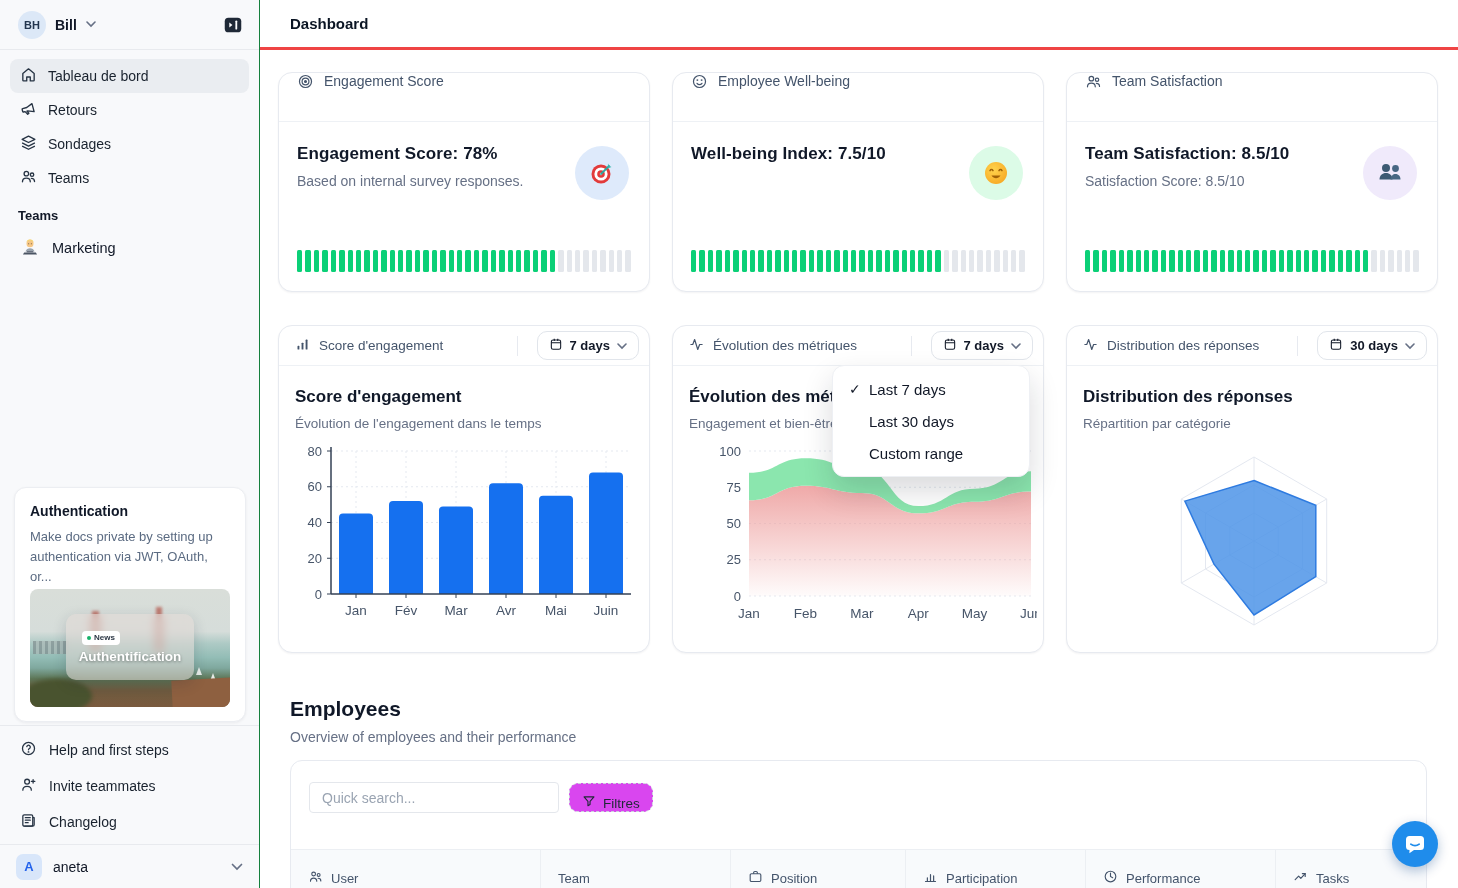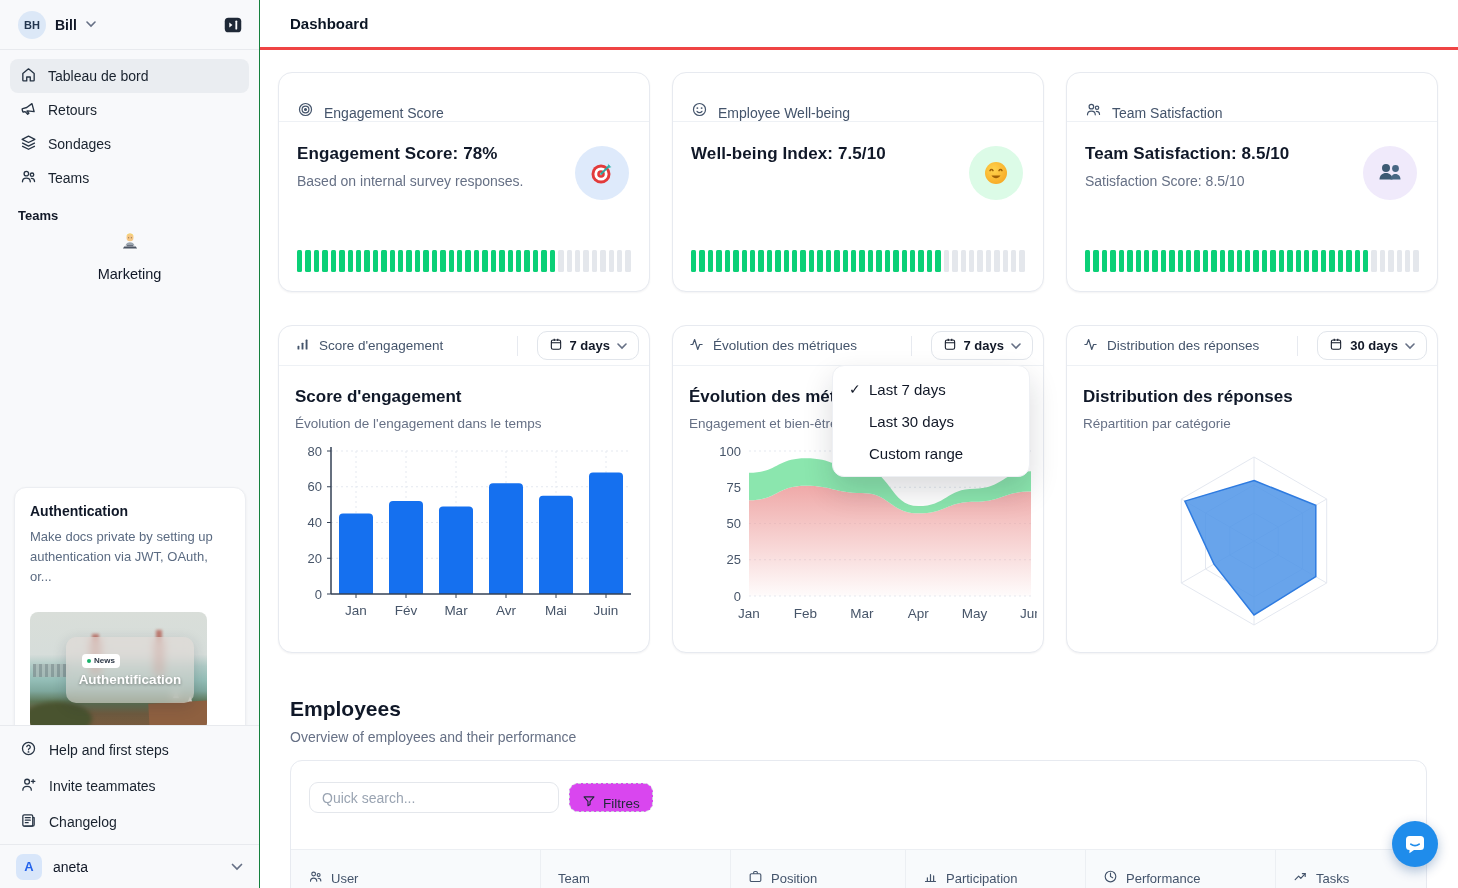--- a/index.html
+++ b/index.html
@@ -11,26 +11,26 @@
   .sidebar { position:absolute; left:0; top:0; width:260px; height:888px; background:#F8F9FB; border-right:1px solid #15803d; }
   .side-head { height:50px; display:flex; align-items:center; padding:0 14px 0 18px; border-bottom:1px solid #E8EAEE; gap:9px; }
   .avatar-bh { width:28px; height:28px; border-radius:50%; background:#DCE8F7; color:#23364F; font-size:11px; font-weight:700; display:flex; align-items:center; justify-content:center; }
   .uname { font-size:14px; font-weight:700; color:#111827; }
   .collapse-btn { margin-left:auto; width:24px; height:24px; display:flex; align-items:center; justify-content:center; cursor:pointer; }
   .side-nav { padding:9px 10px 0; }
   .nav-item { height:34px; display:flex; align-items:center; gap:11px; padding:0 10px; border-radius:8px; font-size:14px; color:#19222E; cursor:pointer; }
   .nav-item.active { background:#EAEDF1; font-weight:500; }
   .nav-item svg { flex:0 0 auto; }
   .teams-label { margin:13px 0 0 18px; font-size:13px; font-weight:600; color:#111827; }
-  .team-item { margin:8px 10px 0; height:34px; display:flex; align-items:center; gap:12px; padding:0 10px; border-radius:8px; font-size:14.5px; color:#111827; cursor:pointer;flex-direction:column; }
+  .team-item { margin:8px 10px 0; height:34px; display:flex; align-items:center; gap:12px; padding:0 10px; border-radius:8px; font-size:14.5px; color:#111827; cursor:pointer; }
 
   .promo-card { position:absolute; left:14px; top:487px; width:232px; background:#FFFFFF; border:1px solid #ECEEF2; border-radius:12px; box-shadow:0 1px 3px rgba(16,24,40,.06); padding:15px 15px 14px; }
   .promo-title { font-size:14px; font-weight:700; color:#101828; }
   .promo-body { margin-top:8px; font-size:13px; line-height:20px; color:#5B6B82; }
-  .promo-img { position:relative; margin-top:25px; width:177px; height:118px; border-radius:8px; overflow:hidden;
+  .promo-img { position:relative; margin-top:2px; width:200px; height:118px; border-radius:8px; overflow:hidden;
     background:linear-gradient(180deg,#D9DED9 0%,#D6DDDA 36%,#AECAC5 46%,#93BDB6 58%,#7FA89E 67%,#5D7657 76%,#6E5B3F 86%,#7A5A3E 100%); }
   .bridge-t { position:absolute; width:7px; background:#B85C50; opacity:.75; filter:blur(1.5px); }
   .skyline { position:absolute; left:3px; top:52px; width:36px; height:13px; opacity:.65; filter:blur(.7px);
     background:repeating-linear-gradient(90deg,#7d8a8c 0 3px,#aab7b5 3px 6px); }
   .boat { position:absolute; width:0; height:0; border-left:3px solid transparent; border-right:3px solid transparent; border-bottom:8px solid #F4F6F4; opacity:.9; }
   .bldg { position:absolute; right:-4px; bottom:-2px; width:62px; height:30px; background:#8E6040; transform:rotate(-3deg); }
   .shore { position:absolute; left:-8px; bottom:-6px; width:70px; height:34px; background:#49532F; border-radius:50%; filter:blur(2px); }
   .promo-overlay { position:absolute; left:36px; top:25px; width:128px; height:66px; border-radius:10px; background:rgba(226,217,213,.55); backdrop-filter:blur(5px); box-shadow:0 4px 14px rgba(31,41,55,.18); display:flex; flex-direction:column; align-items:center; justify-content:center; gap:4px; }
   .news-badge { align-self:flex-start; margin-left:16px; background:#fff; border-radius:4px; height:14px; padding:0 5px; display:flex; align-items:center; gap:3px; font-size:8px; font-weight:700; color:#2B3644; }
   .news-dot { width:4px; height:4px; border-radius:50%; background:#17B26A; }
@@ -44,21 +44,21 @@
   .workspace .chev { margin-left:auto; }
 
   
   .main { position:absolute; left:260px; top:0; width:1198px; height:888px; background:#fff; }
   .topbar { height:50px; border-bottom:3px solid #ef4444; display:flex; align-items:center; padding:0 30px; }
   .page-title { font-size:15px; font-weight:600; color:#0B1524; }
 
   .stat-row { position:absolute; left:18px; top:72px; display:flex; gap:22px; }
   .card { background:#fff; border:1px solid #E7EAF0; border-radius:14px; box-shadow:0 1px 2px rgba(16,24,40,.05); position:relative; }
   .stat-card { width:372px; height:220px; }
-  .stat-head { height:49px; display:flex; align-items:flex-end; gap:10px; padding:0 18px; border-bottom:1px solid #EEF1F5; color:#44546B; font-size:14px; }
+  .stat-head { height:49px; display:flex; align-items:flex-start; gap:10px; padding:0 18px; border-bottom:1px solid #EEF1F5; color:#44546B; font-size:14px; }
   .stat-title { margin:22px 18px 0; font-size:17px; font-weight:700; color:#101828; letter-spacing:.1px; }
   .stat-sub { margin:9px 18px 0; font-size:14px; color:#667085; }
   .emoji-circle { position:absolute; right:20px; top:73px; width:54px; height:54px; border-radius:50%; display:flex; align-items:center; justify-content:center; }
   .bg-blue { background:#DEEAFB; } .bg-green { background:#DCFBE7; } .bg-purple { background:#F0EAFB; }
   .progress { position:absolute; left:18px; right:18px; bottom:19px; height:22px; display:flex; gap:3px; }
   .progress span { flex:1; border-radius:1.5px; background:#E4E7EC; }
   .progress span.on { background:#0BD077; }
 
   .chart-row { position:absolute; left:18px; top:325px; display:flex; gap:22px; }
   .chart-card { width:372px; height:328px; }
@@ -72,21 +72,21 @@
   
   .menu { position:absolute; left:832px; top:365px; width:198px; background:#fff; border:1px solid #EEF0F4; border-radius:12px; box-shadow:0 14px 30px rgba(16,24,40,.16); padding:7px 0; z-index:30; }
   .menu-item { height:32px; display:flex; align-items:center; padding:0 16px; font-size:15px; color:#111827; cursor:pointer; }
   .menu-item .check { width:20px; color:#111827; font-size:14px; }
 
   
   .emp-title { position:absolute; left:30px; top:697px; font-size:21px; font-weight:800; color:#101828; }
   .emp-sub { position:absolute; left:30px; top:729px; font-size:14px; color:#667085; }
   .table-card { position:absolute; left:30px; top:760px; width:1137px; height:190px; border:1px solid #E7EAF0; border-radius:12px; background:#fff; overflow:hidden; }
   .toolbar { position:absolute; left:18px; top:21px; display:flex; gap:10px; align-items:center; }
-  .search-input { width:250px; height:31px; border:1px solid #E4E7EC; border-radius:9px; padding:0 12px; font-size:14px; color:#111827; outline:none; font-family:"Liberation Sans",sans-serif; }
+  .search-input { width:250px; height:31px; border:1px solid #E4E7EC; border-radius:4px; padding:0 12px; font-size:14px; color:#111827; outline:none; font-family:"Liberation Sans",sans-serif; }
   .search-input::placeholder { color:#9AA4B2; }
   .filters-btn { height:29px; border:1.5px dashed #CBD2DC; border-radius:9px; background:#d946ef; display:flex; align-items:flex-end; gap:7px; padding:0 12px; font-size:13.5px; font-weight:400; color:#1F2937; cursor:pointer; font-family:"Liberation Sans",sans-serif; }
   .thead { position:absolute; left:0; right:0; top:88px; height:60px; background:#F8FAFC; border-top:1px solid #ECEFF3; display:flex; }
   .th { display:flex; align-items:center; gap:8px; padding:0 17px; font-size:13px; color:#44546B; border-right:1px solid #ECEFF3; height:56px; }
   .th:last-child { border-right:none; flex:1; }
 
   .intercom { position:absolute; left:1392px; top:821px; width:46px; height:46px; border-radius:50%; background:#1F8CEB; box-shadow:0 4px 12px rgba(0,60,130,.3); display:flex; align-items:center; justify-content:center; cursor:pointer; z-index:40; }
 
   .chev svg, .chev { display:inline-flex; }
 </style>

